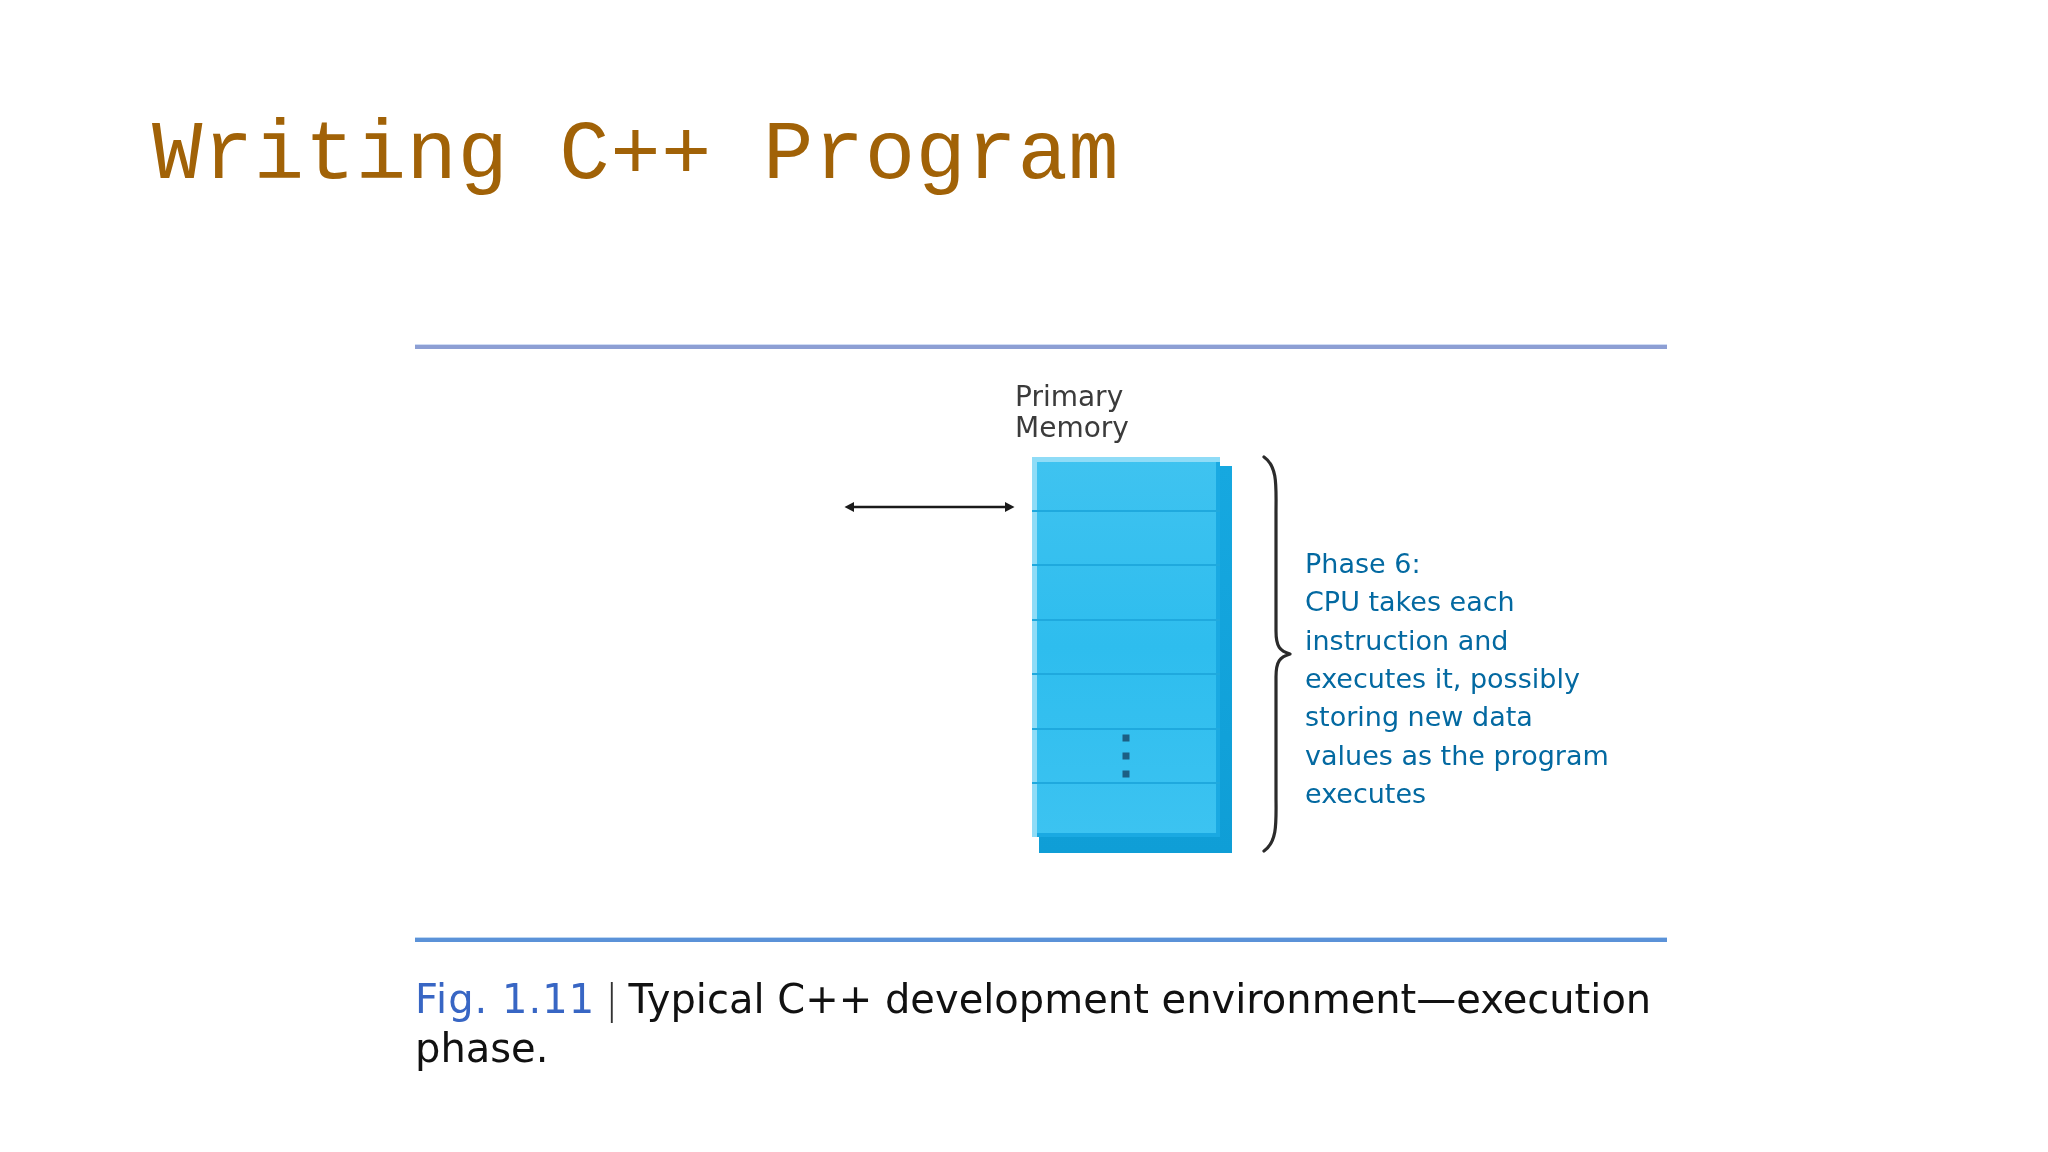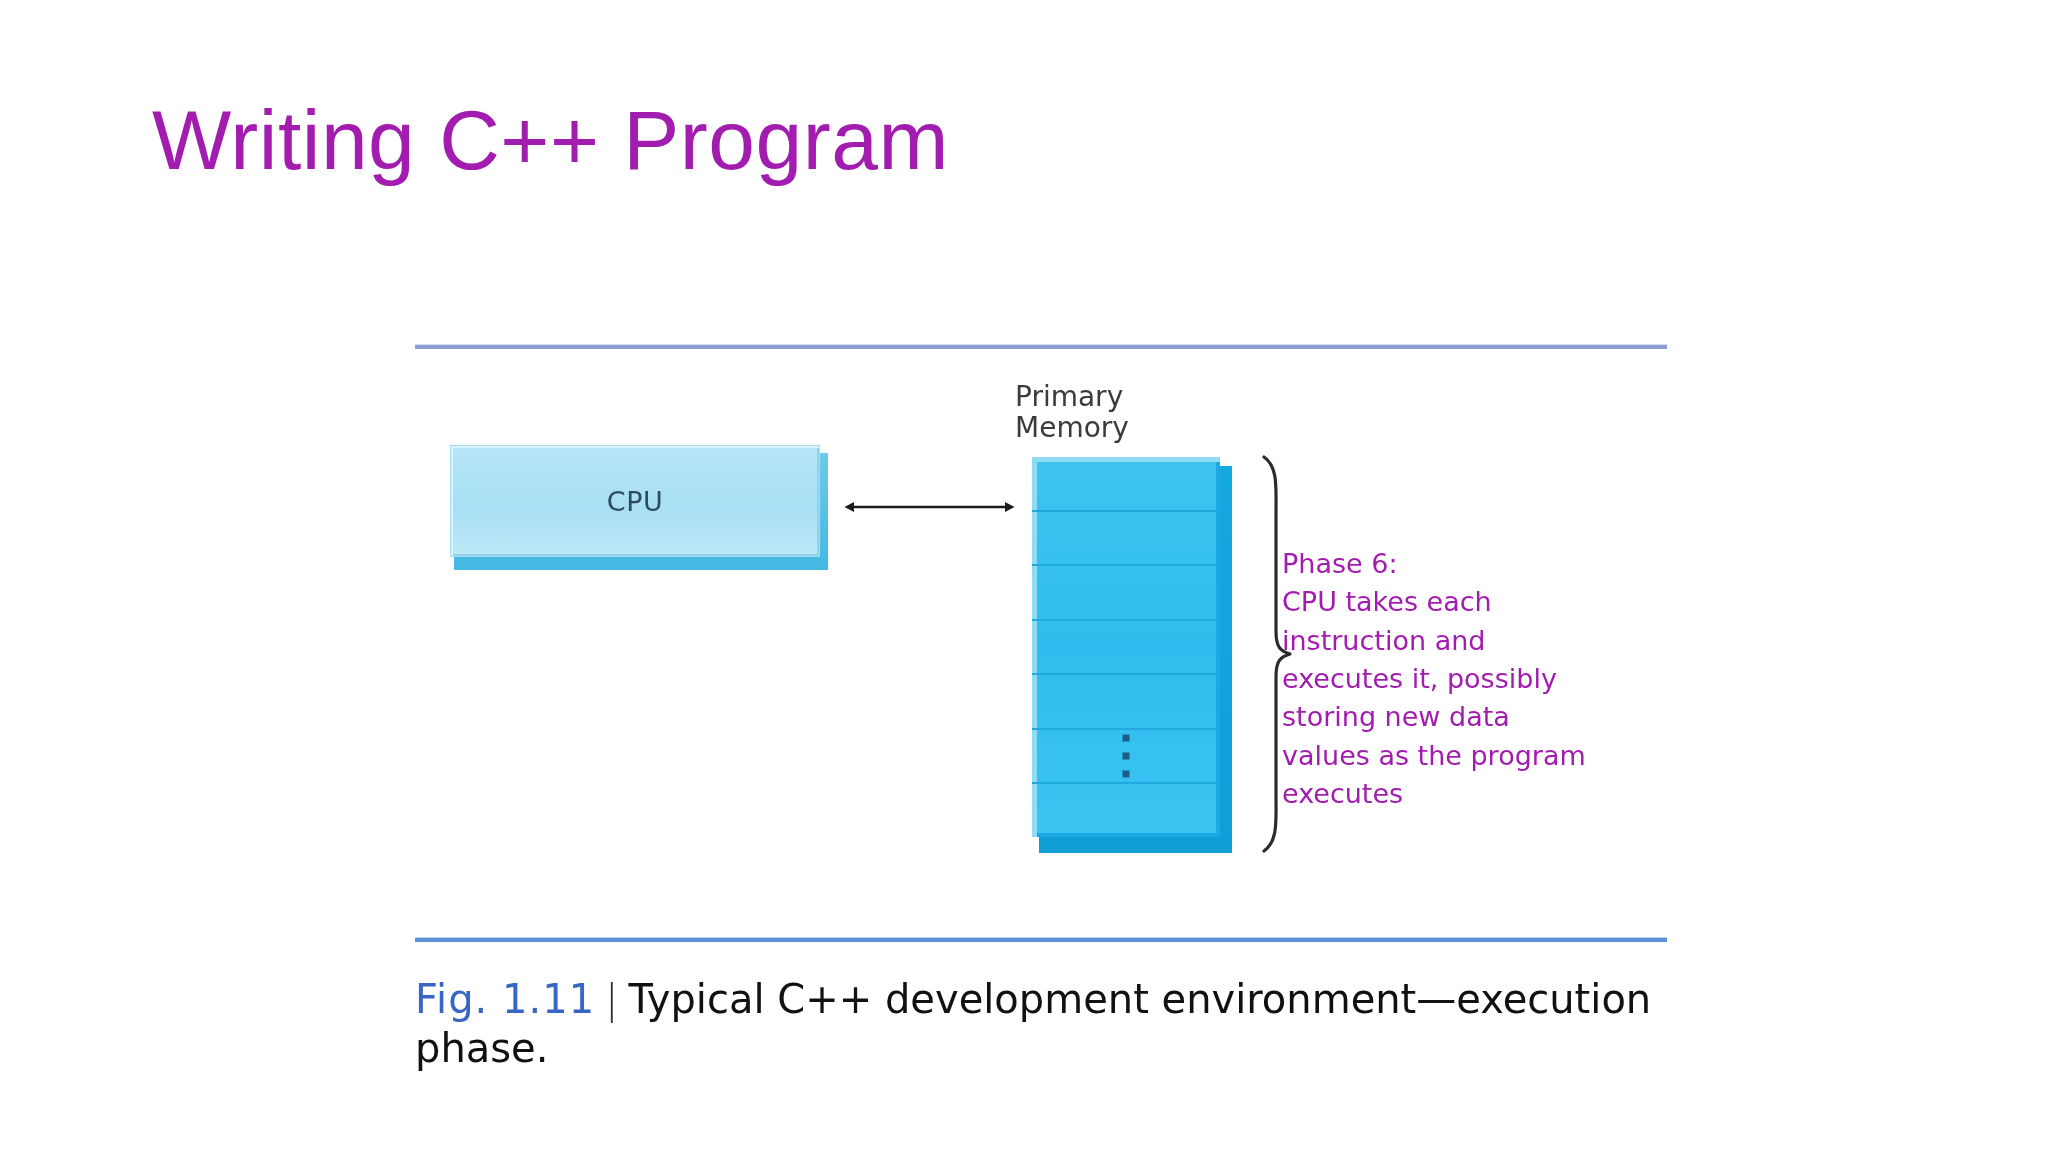--- a/index.html
+++ b/index.html
@@ -12,26 +12,26 @@
     height: 1152px;
     position: relative;
     overflow: hidden;
     font-family: "Liberation Sans", sans-serif;
   }
 
   
   .slide-title {
     position: absolute;
     left: 152px;
-    top: 96px;
-    font-family: Liberation Sans, sans-serif;
+    top: 112px;
+    font-family: Liberation Mono, monospace;
     font-size: 84px;
     font-weight: 300;
     letter-spacing: 0.5px;
-    color: #a21caf;
+    color: #a16207;
     line-height: 1.05;
     white-space: nowrap;
   }
 
   
   .figure {
     position: absolute;
     left: 415px;
     top: 345px;
     width: 1252px;
@@ -164,27 +164,27 @@
   
   .brace {
     position: absolute;
     left: 845px;
     top: 108px;
     width: 34px;
     height: 402px;
   }
   .phase-text {
     position: absolute;
-    left: 867px;
+    left: 890px;
     top: 200px;
     width: 330px;
     font-family: "DejaVu Sans", sans-serif;
     font-size: 27px;
     line-height: 1.42;
-    color: #a21caf;
+    color: #0369a1;
     white-space: pre-line;
   }
 
   
   .caption {
     position: absolute;
     left: 415px;
     top: 975px;
     width: 1300px;
     font-family: "DejaVu Sans", sans-serif;
@@ -206,26 +206,20 @@
 </style>
 </head>
 <body>
 
 <div class="slide-title">Writing C++ Program</div>
 
 <div class="figure">
 
   <div class="rule rule-top"></div>
 
-  <div class="cpu-box">
-    <div class="cpu-shadow"></div>
-    <div class="cpu-face">
-      <span class="cpu-label">CPU</span>
-    </div>
-  </div>
 
   <div class="arrow">
     <svg width="175" height="30" viewBox="0 0 175 30" aria-hidden="true">
       <defs>
         <marker id="ah-l" markerWidth="11" markerHeight="11" refX="10" refY="5.5" orient="auto" markerUnits="userSpaceOnUse">
           <path d="M10,0.5 L10,10.5 L0.5,5.5 Z" fill="#1a1a1a"></path>
         </marker>
         <marker id="ah-r" markerWidth="11" markerHeight="11" refX="1" refY="5.5" orient="auto" markerUnits="userSpaceOnUse">
           <path d="M1,0.5 L1,10.5 L10.5,5.5 Z" fill="#1a1a1a"></path>
         </marker>

